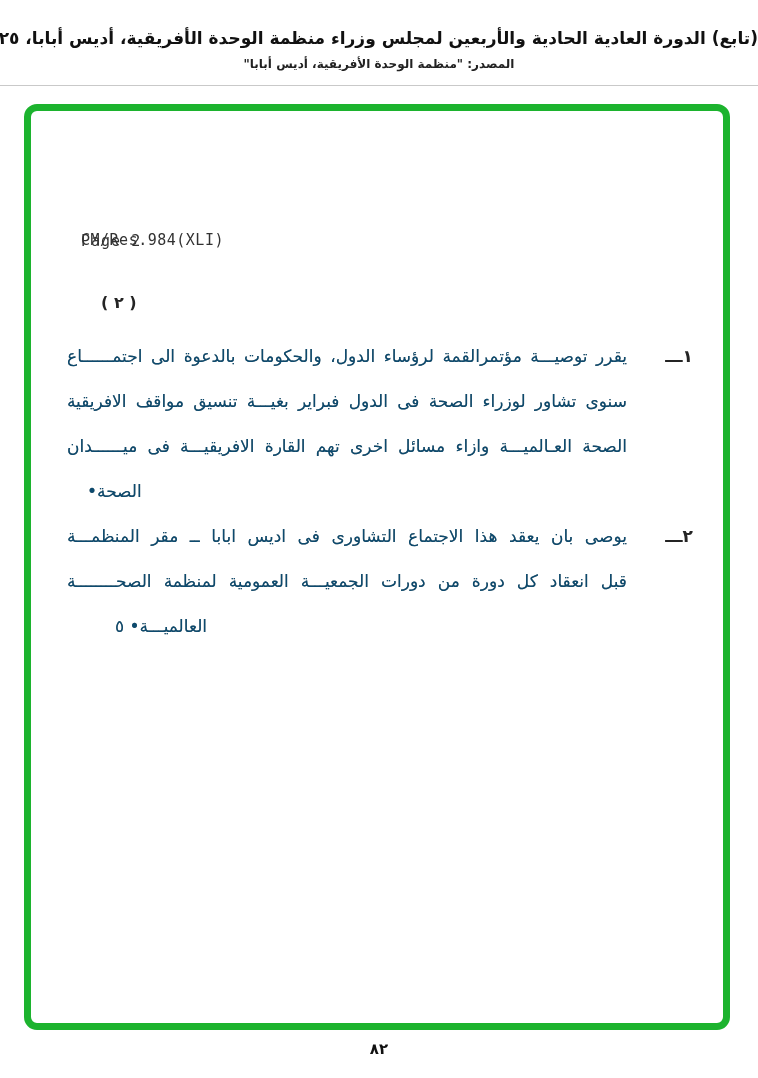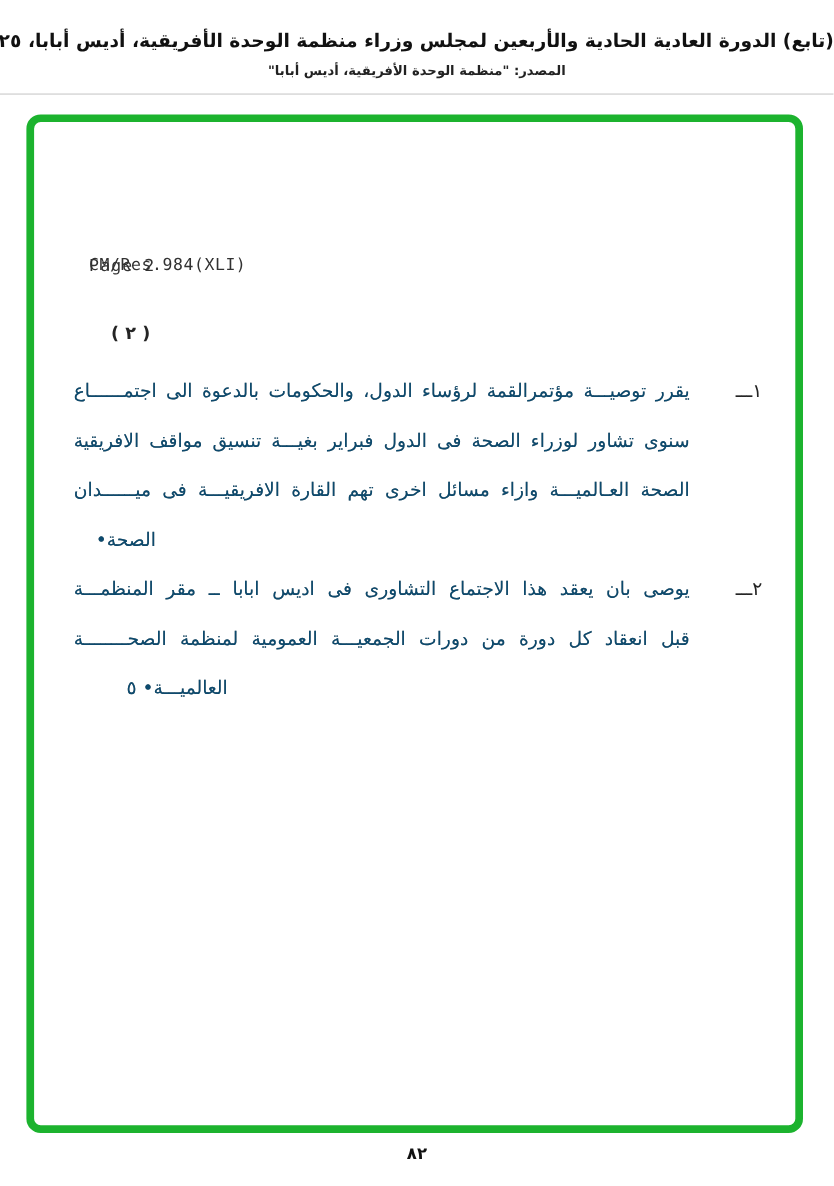--- a/index.html
+++ b/index.html
@@ -108,21 +108,21 @@
     padding-right: 66px; 
   }
   .para-number {
     position: absolute;
     right: 0;
     top: 0;
     height: 45px;
     line-height: 42px;
     font-size: 17px;
     color: #242424;
-    font-weight: 400;
+    font-weight: 700;
     white-space: nowrap;
   }
   .para-line {
     direction: rtl;
     height: 45px;
     line-height: 42px;
     font-size: 17px;
     color: #0c4a6e;
     text-align: justify;
     text-align-last: justify;

